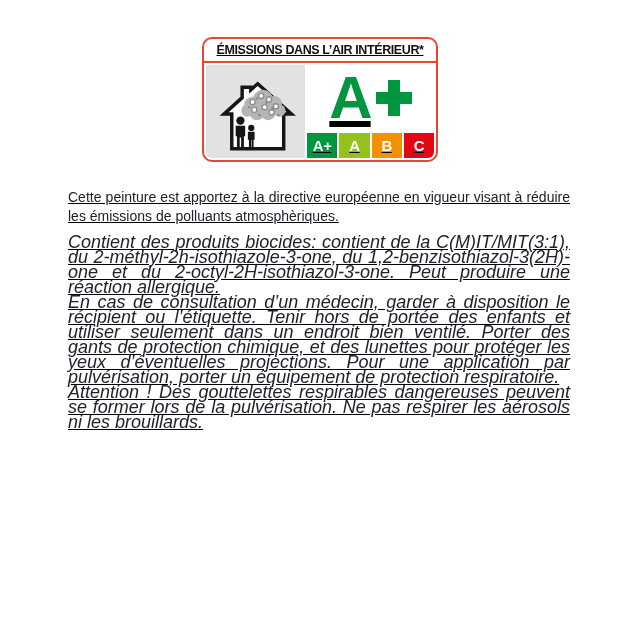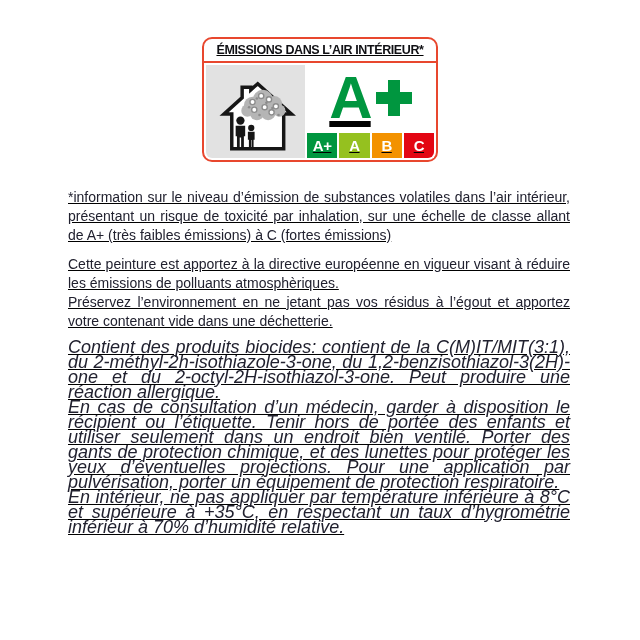--- a/index.html
+++ b/index.html
@@ -183,27 +183,25 @@
           <div class="scale-box" style="background-color: rgb(149, 193, 31);">A</div>
           <div class="scale-box" style="background-color: rgb(243, 146, 0);">B</div>
           <div class="scale-box" style="background-color: rgb(227, 6, 19);">C</div>
         </div>
       </div>
 
     </div>
   </div>
 
   <div class="text-block">
-    <p class="footnote">*information sur le niveau d’émission de substances volatiles dans l’air inté­rieur, présentant un risque de toxicité par inhalation, sur une échelle de classe allant de A+ (très faibles émissions) à C (fortes émissions)</p>
 
     <div class="regulatory">
       <p>Cette peinture est apportez à la directive européenne en vigueur visant à ré­duire les émissions de polluants atmosphèriques.</p>
-      <p>Préservez l’environnement en ne jetant pas vos résidus à l’égout et apportez votre contenant vide dans une déchetterie.</p>
     </div>
 
     <div class="biocide">
       <p>Contient des produits biocides: contient de la C(M)IT/MIT(3:1), du 2-méthyl-2h-iso­thiazole-3-one, du 1,2-benzisothiazol-3(2H)-one et du 2-octyl-2H-isothiazol-3-one. Peut produire une réaction allergique.</p>
       <p>En cas de consultation d’un médecin, garder à disposition le récipient ou l’éti­quette. Tenir hors de portée des enfants et utiliser seulement dans un endroit bien ventilé. Porter des gants de protection chimique, et des lunettes pour protéger les yeux d’éventuelles projections. Pour une application par pulvérisation, porter un équipement de protection respiratoire.</p>
-      <p>En intérieur, ne pas appliquer par température inférieure à 8°C et supérieure à +35°C, en respectant un taux d’hygrométrie inférieur à 70% d’humidité relative.</p>
+      <p>Attention ! Des gouttelettes respirables dangereuses peuvent se former lors de la pulvérisation. Ne pas respirer les aérosols ni les brouillards.</p>
     </div>
   </div>
 
 </div>
 
 </body></html>

